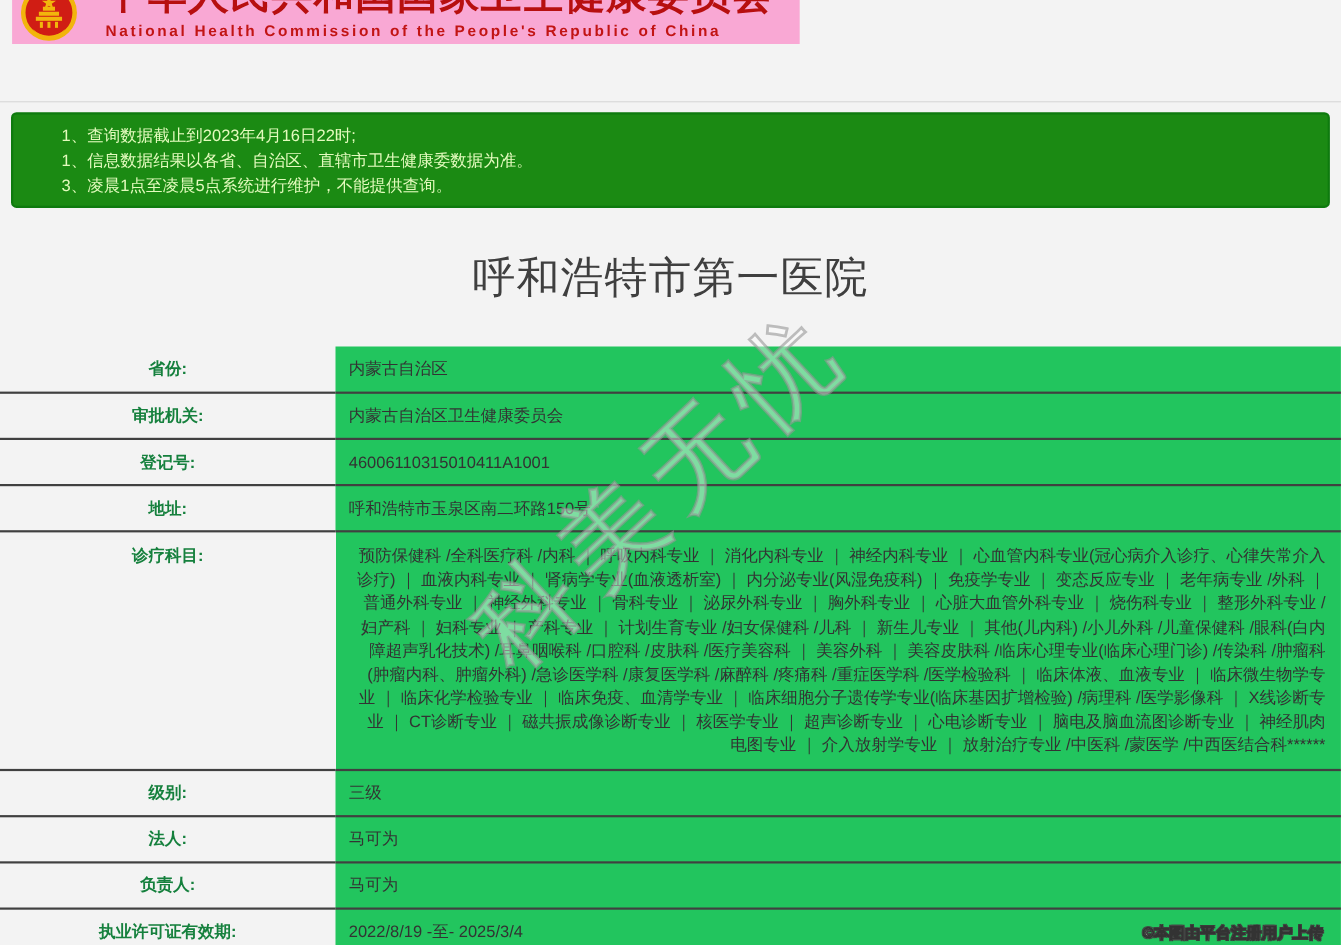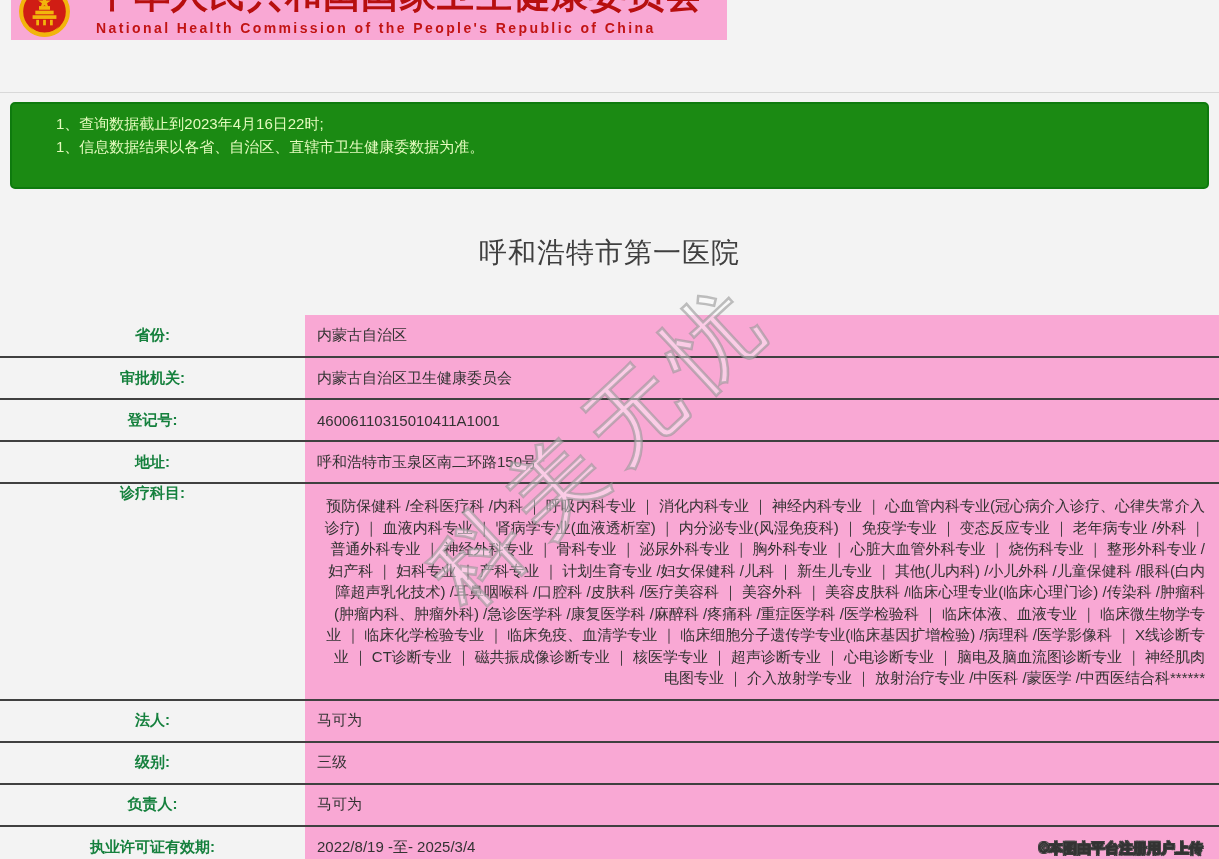--- a/index.html
+++ b/index.html
@@ -34,37 +34,37 @@
   .notice {
     margin:9px 10px 0 10px; height:87px; overflow:hidden;
     background:#1b8a13; border:2px solid #0e7a0e; border-radius:5px;
     color:#e4fbbe; font-size:15px; line-height:23px;
     padding:8px 6px 9px 44px;
   }
 
   
   .hospital-title {
     margin-top:44px; text-align:center;
-    font-size:28px; font-weight:400; color:#3f3f3f;
+    font-size:39px; font-weight:400; color:#3f3f3f;
     letter-spacing:1px; line-height:40px;
   }
 
   
   .info-table {
     width:100%; margin-top:42px; border-collapse:collapse; table-layout:fixed;
   }
   .info-table td { font-size:15px; vertical-align:middle; }
   .info-table tr + tr td { border-top:2px solid #404040; }
   td.lbl {
     width:305px; padding:0 8px; height:42px;
     font-weight:bold; color:#15803d; background:#f3f3f3;text-align:center;
   }
-  td.val { background:#f9a8d4; padding:0 12px; color:#333; }
+  td.val { background:#22c55e; padding:0 12px; color:#333; }
   tr.dept-row td { vertical-align:top; }
-  tr.dept-row td.lbl { }
+  tr.dept-row td.lbl { padding-top:12px; }
   tr.dept-row td.val {
     height:214px; overflow:hidden;
     padding:11px 14px 10px 14px;
     text-align:right; line-height:21.5px;
   }
 
   
   .wm-diagonal {
     position:absolute; left:600px; top:445px; z-index:5;
     transform:translate(-50%,-50%) rotate(-43deg);
@@ -100,20 +100,21 @@
     <div class="cn-title">中华人民共和国国家卫生健康委员会</div>
     <div class="en-title">National Health Commission of the People's Republic of China</div>
   </div>
 </div>
 
 <div class="band-spacer"></div>
 
 <div class="notice">
   <div>1、查询数据截止到2023年4月16日22时;</div>
   <div>1、信息数据结果以各省、自治区、直辖市卫生健康委数据为准。</div>
+  <div>3、凌晨1点至凌晨5点系统进行维护，不能提供查询。</div>
 </div>
 
 <h1 class="hospital-title">呼和浩特市第一医院</h1>
 
 <table class="info-table">
   <tbody>
     <tr>
       <td class="lbl">省份:</td>
       <td class="val">内蒙古自治区</td>
     </tr>
@@ -127,26 +128,26 @@
     </tr>
     <tr>
       <td class="lbl">地址:</td>
       <td class="val">呼和浩特市玉泉区南二环路150号</td>
     </tr>
     <tr class="dept-row">
       <td class="lbl">诊疗科目:</td>
       <td class="val">预防保健科 /全科医疗科 /内科 ｜ 呼吸内科专业 ｜ 消化内科专业 ｜ 神经内科专业 ｜ 心血管内科专业(冠心病介入诊疗、心律失常介入诊疗) ｜ 血液内科专业 ｜ 肾病学专业(血液透析室) ｜ 内分泌专业(风湿免疫科) ｜ 免疫学专业 ｜ 变态反应专业 ｜ 老年病专业 /外科 ｜ 普通外科专业 ｜ 神经外科专业 ｜ 骨科专业 ｜ 泌尿外科专业 ｜ 胸外科专业 ｜ 心脏大血管外科专业 ｜ 烧伤科专业 ｜ 整形外科专业 /妇产科 ｜ 妇科专业 ｜ 产科专业 ｜ 计划生育专业 /妇女保健科 /儿科 ｜ 新生儿专业 ｜ 其他(儿内科) /小儿外科 /儿童保健科 /眼科(白内障超声乳化技术) /耳鼻咽喉科 /口腔科 /皮肤科 /医疗美容科 ｜ 美容外科 ｜ 美容皮肤科 /临床心理专业(临床心理门诊) /传染科 /肿瘤科(肿瘤内科、肿瘤外科) /急诊医学科 /康复医学科 /麻醉科 /疼痛科 /重症医学科 /医学检验科 ｜ 临床体液、血液专业 ｜ 临床微生物学专业 ｜ 临床化学检验专业 ｜ 临床免疫、血清学专业 ｜ 临床细胞分子遗传学专业(临床基因扩增检验) /病理科 /医学影像科 ｜ X线诊断专业 ｜ CT诊断专业 ｜ 磁共振成像诊断专业 ｜ 核医学专业 ｜ 超声诊断专业 ｜ 心电诊断专业 ｜ 脑电及脑血流图诊断专业 ｜ 神经肌肉电图专业 ｜ 介入放射学专业 ｜ 放射治疗专业 /中医科 /蒙医学 /中西医结合科******</td>
     </tr>
     <tr>
+      <td class="lbl">级别:</td>
+      <td class="val">三级</td>
+    </tr>
+    <tr>
       <td class="lbl">法人:</td>
       <td class="val">马可为</td>
-    </tr>
-    <tr>
-      <td class="lbl">级别:</td>
-      <td class="val">三级</td>
     </tr>
     <tr>
       <td class="lbl">负责人:</td>
       <td class="val">马可为</td>
     </tr>
     <tr>
       <td class="lbl">执业许可证有效期:</td>
       <td class="val">2022/8/19 -至- 2025/3/4</td>
     </tr>
   </tbody>

